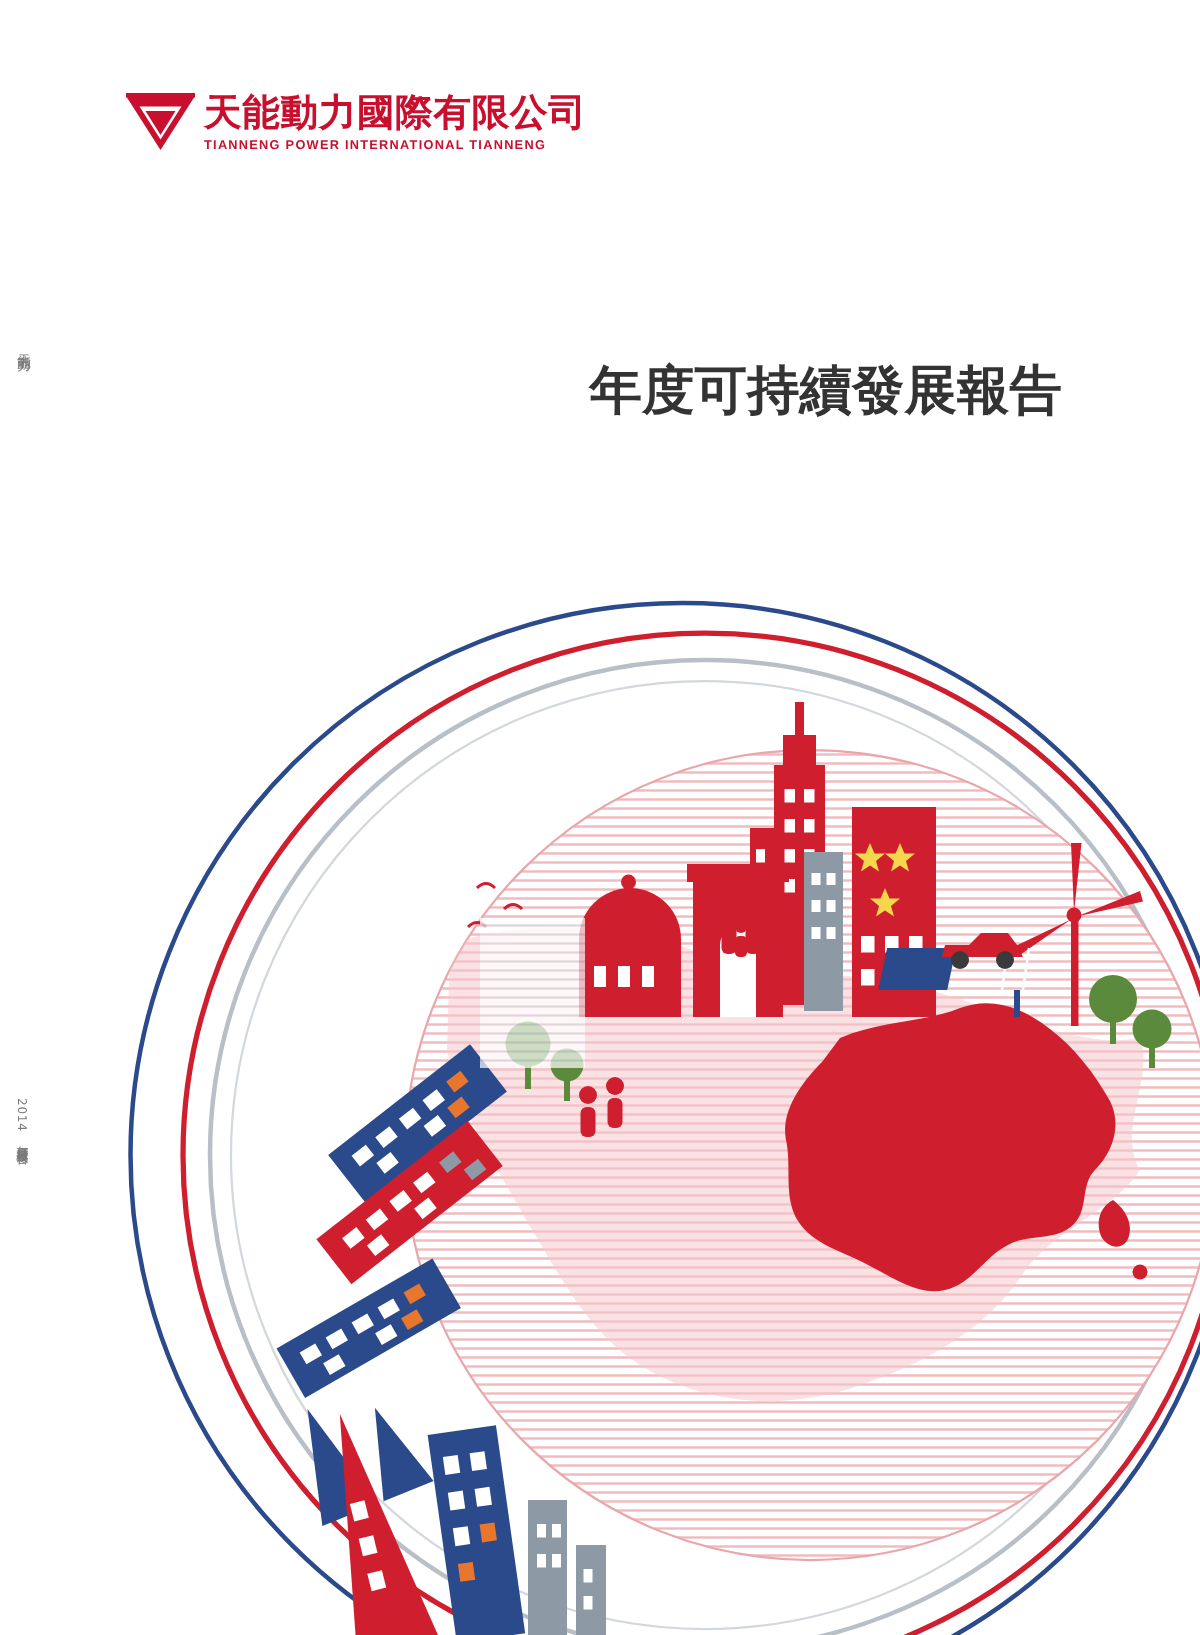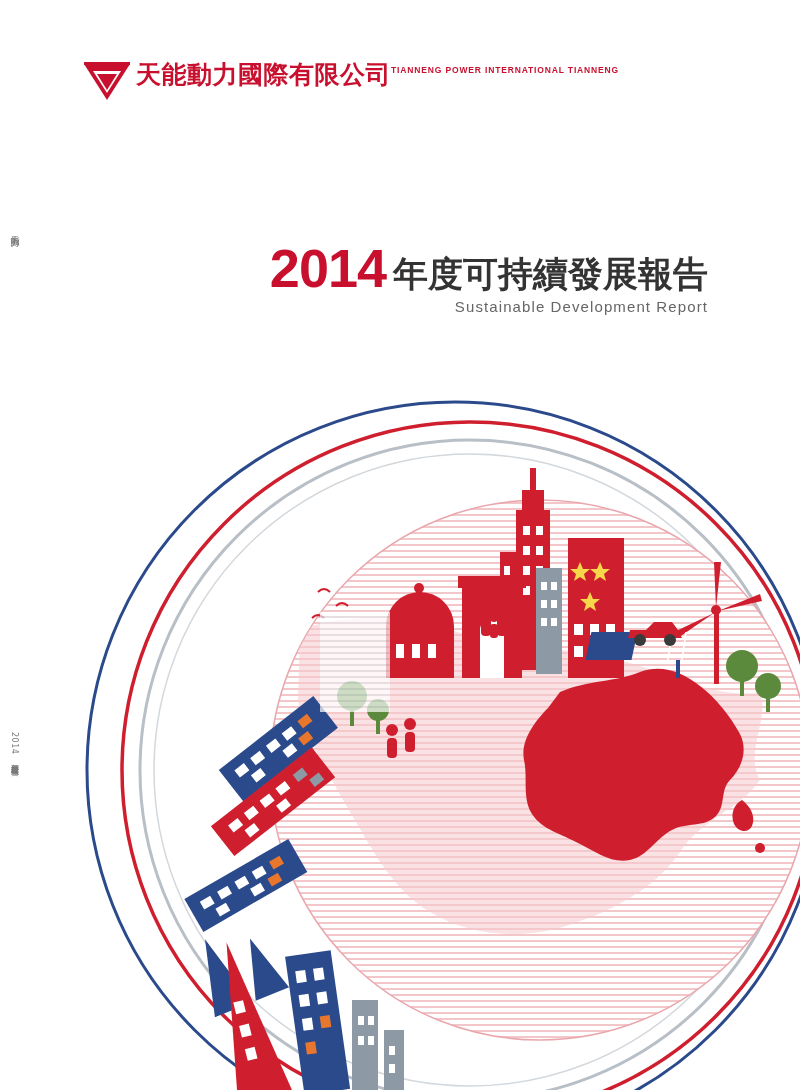--- a/index.html
+++ b/index.html
@@ -27,21 +27,21 @@
     align-items: flex-start;
   }
   .logo-mark {
     width: 46px;
     height: 40px;
     margin-right: 6px;
     position: relative;
   }
   .logo-text-wrap {
     display: flex;
-    flex-direction: row;
+    flex-direction: column;
     justify-content: center;
   }
   .logo-cn {
     font-family: "DejaVu Sans", sans-serif;
     font-size: 25px;
     font-weight: 700;
     color: #c8102e;
     letter-spacing: 0.5px;
     line-height: 1.05;
     white-space: nowrap;
@@ -145,24 +145,22 @@
       <div class="logo-cn">天能動力國際有限公司</div>
       <div class="logo-en">TIANNENG POWER INTERNATIONAL TIANNENG</div>
     </div>
   </div>
 
   <div class="side-text side-text-top">天能動力</div>
   <div class="side-text side-text-bottom">2014 年度可持續發展報告</div>
 
   <div class="title-block">
     <div class="title-row">
-      <div class="title-year">2014</div>
       <div class="title-cn">年度可持續發展報告</div>
     </div>
-    <div class="title-en">Sustainable Development Report</div>
   </div>
 
   <div class="artwork">
     <svg width="800" height="790" viewBox="0 0 800 790" xmlns="http://www.w3.org/2000/svg">
       <defs>
         <clipPath id="globeClip">
           <circle cx="540" cy="470" r="270"></circle>
         </clipPath>
         <pattern id="hatch" width="6" height="6" patternUnits="userSpaceOnUse">
           <rect width="6" height="6" fill="#ffffff"></rect>

